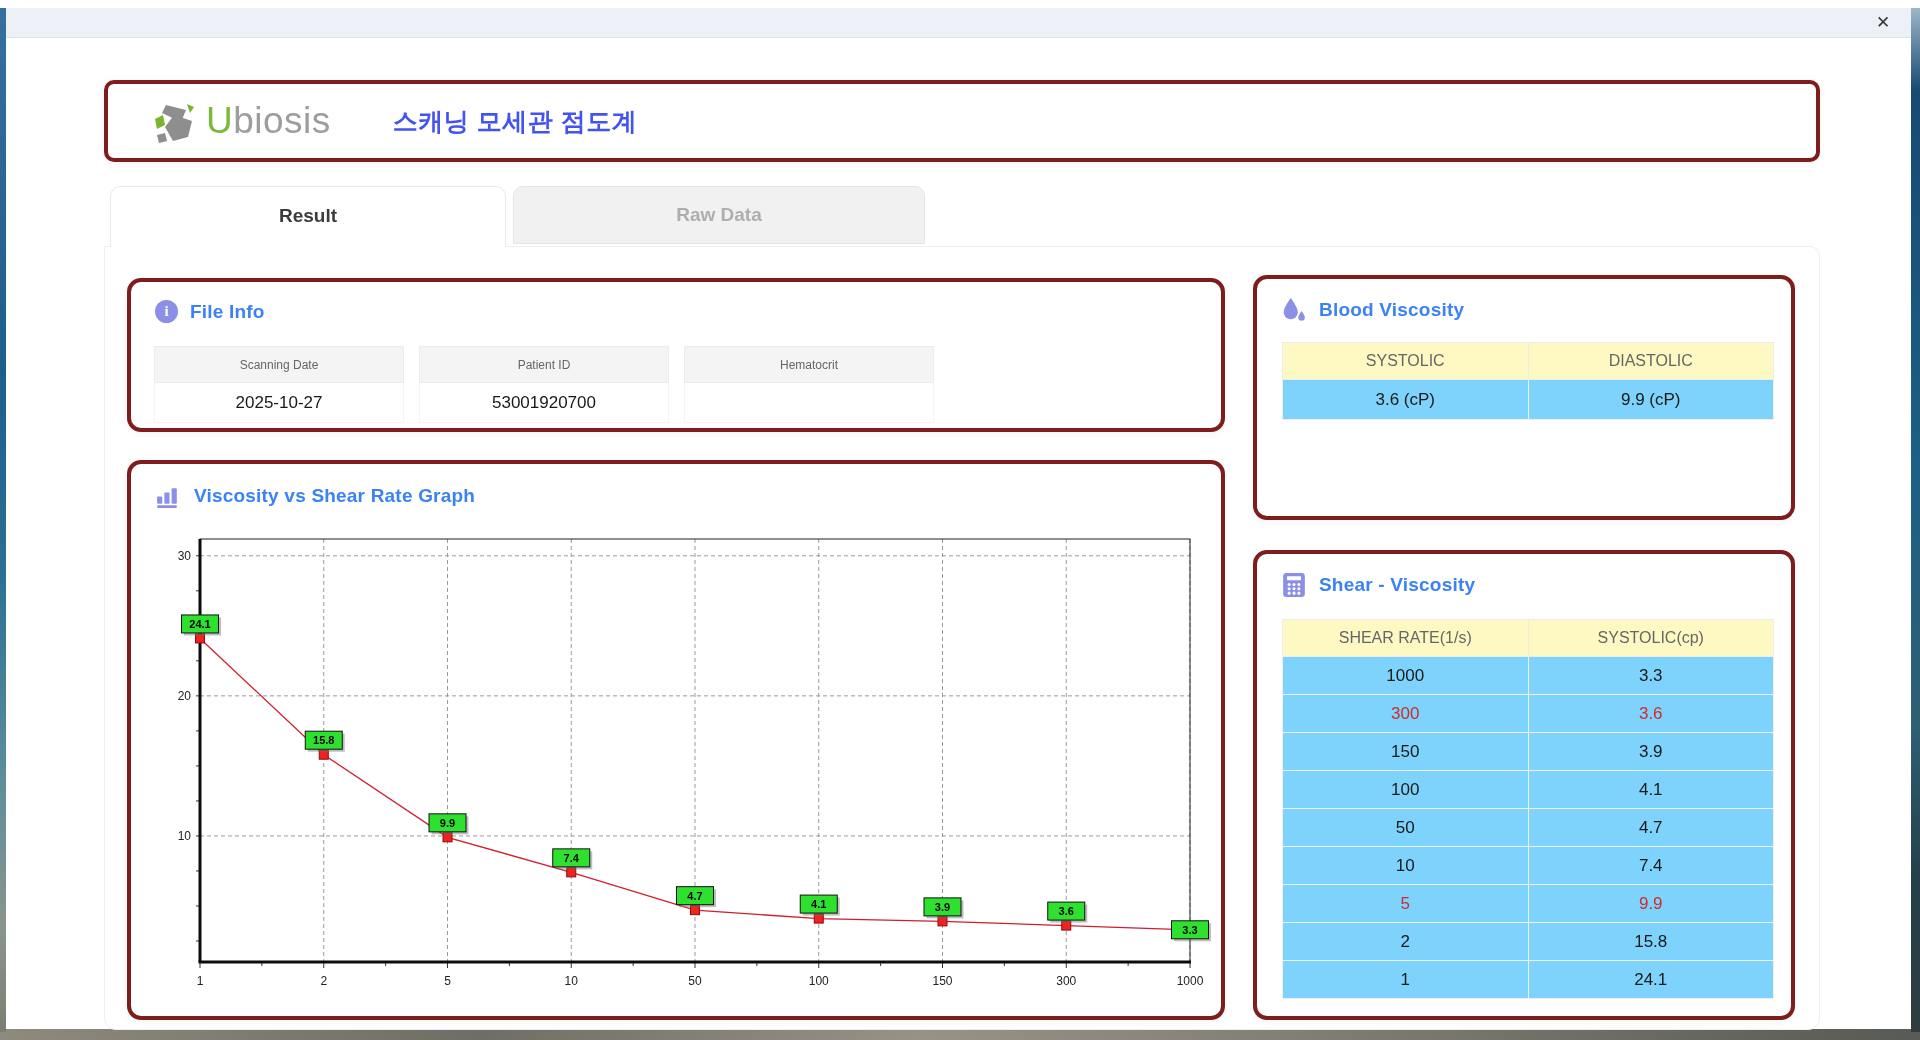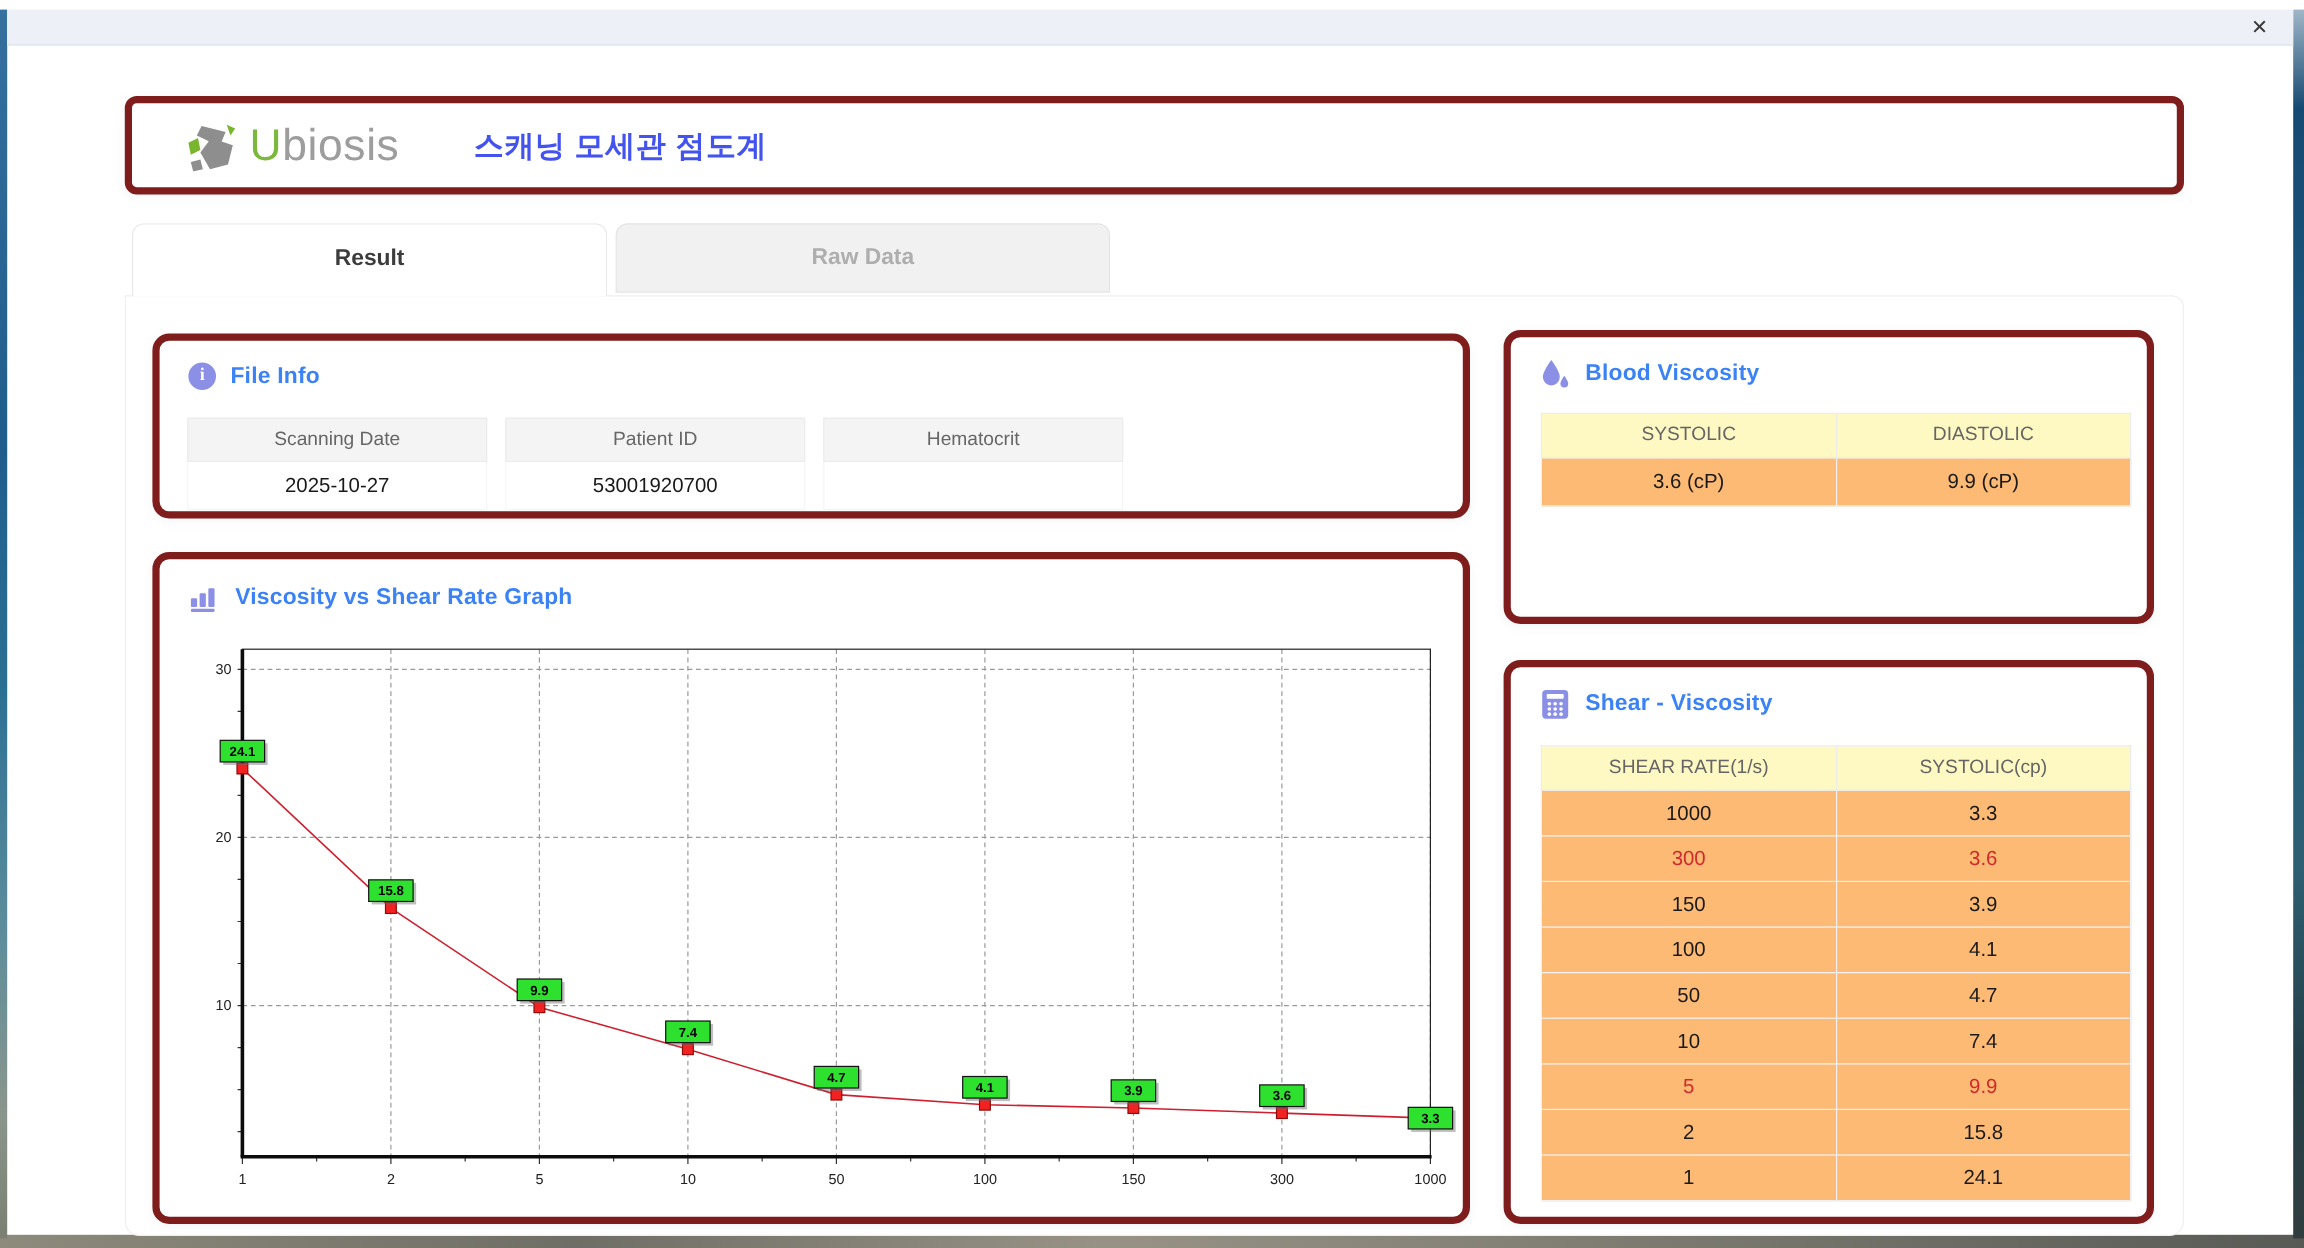--- a/index.html
+++ b/index.html
@@ -12,21 +12,21 @@
   .edge-left { position:absolute; left:0; top:8px; width:6px; height:1024px;
      background:linear-gradient(180deg,#35709e 0%,#1f5d8c 35%,#2b6f94 55%,#5d8d9b 75%,#8a958c 90%,#7a7f72 100%); }
   .edge-right { position:absolute; left:1911px; top:8px; width:9px; height:1024px;
      background:linear-gradient(180deg,#9fb6c8 0%,#174a72 8%,#1d5f86 45%,#2e5f72 70%,#24404a 85%,#303d3f 100%); }
   .titlebar { position:absolute; left:6px; top:8px; width:1905px; height:30px;
      background:#edf1f7; border-bottom:1px solid #dde3ec; }
   .close-btn { position:absolute; right:16px; top:3px; width:24px; height:24px;
      font-size:17px; color:#3a3a3a; text-align:center; line-height:24px; cursor:default; }
 
   
-  .card { position:absolute; background:#fff; border:6px solid #7f1d1d; border-radius:14px;
+  .card { position:absolute; background:#fff; border:4px solid #7f1d1d; border-radius:14px;
           box-shadow:0 2px 8px rgba(150,160,180,0.10); }
   .header-card { left:104px; top:80px; width:1716px; height:82px; border-radius:10px;
                  display:flex; align-items:center; padding-left:46px; }
   .logo { display:flex; align-items:center; gap:6px; }
   .logo-text { font-size:37px; font-weight:500; letter-spacing:0.5px; }
   .logo-u { color:#7cb83e; }
   .logo-rest { color:#9d9d9d; }
   .app-title { margin-left:62px; color:#4353f0; font-size:25px; font-weight:bold; letter-spacing:0.5px; }
 
   
@@ -44,36 +44,36 @@
   .sec-head { position:absolute; display:flex; align-items:center; gap:12px; }
   .sec-title { font-size:19px; font-weight:bold; color:#3b82f6; letter-spacing:0.2px; }
   .info-icon { width:23px; height:23px; border-radius:50%; background:#8b90e6; color:#fff;
        font-size:15px; font-weight:bold; text-align:center; line-height:23px; font-family:"Liberation Serif", serif; }
 
   
   .fi-card { left:127px; top:278px; width:1098px; height:154px; z-index:4; }
   .fi-fields { position:absolute; left:23px; top:64px; display:flex; gap:15px; }
   .fi-field { width:250px; }
   .cell-label { height:37px; background:#f4f4f5; border:1px solid #ececed;
-       color:#666; font-size:16px; text-align:center; line-height:36px; }
+       color:#666; font-size:12px; text-align:center; line-height:36px; }
   .cell-value { height:40px; background:#fff; border:1px solid #f5f5f6; border-top:none;
        color:#191919; font-size:17px; text-align:center; line-height:39px; }
 
   
   .graph-card { left:127px; top:460px; width:1098px; height:560px; z-index:4; }
   .graph-head { left:24px; top:18px; }
   .chart-wrap { position:absolute; left:20px; top:58px; width:1065px; height:488px; }
 
   
   .bv-card { left:1253px; top:275px; width:542px; height:245px; z-index:4; }
   .sv-card { left:1253px; top:550px; width:542px; height:470px; z-index:4; }
   .rt { position:absolute; left:25px; width:492px; border-collapse:collapse; table-layout:fixed; }
   .rt td { text-align:center; border:1px solid #f0f0f1; }
   .rt .hrow td { background:#fef9c3; color:#666; font-size:16px; height:37px; border-color:#ececed; }
-  .rt .vrow td { background:#fdba74; color:#191919; font-size:17px; height:40px; }
+  .rt .vrow td { background:#7dd3fc; color:#191919; font-size:17px; height:40px; }
   .sv-table td { height:38px; }
   .sv-table .vrow td { height:38px; }
   tr.highlight td { color:#cf2b2b !important; }
 
   
   .grid   { stroke:#9a9a9a; stroke-width:1; stroke-dasharray:4 3; }
   .tick   { stroke:#333; stroke-width:1; }
   .plotborder { fill:none; stroke:#222; stroke-width:1; }
   .axis   { stroke:#0c0c0c; stroke-width:3; }
   .dataline { fill:none; stroke:#cf1f2f; stroke-width:1.3; }

